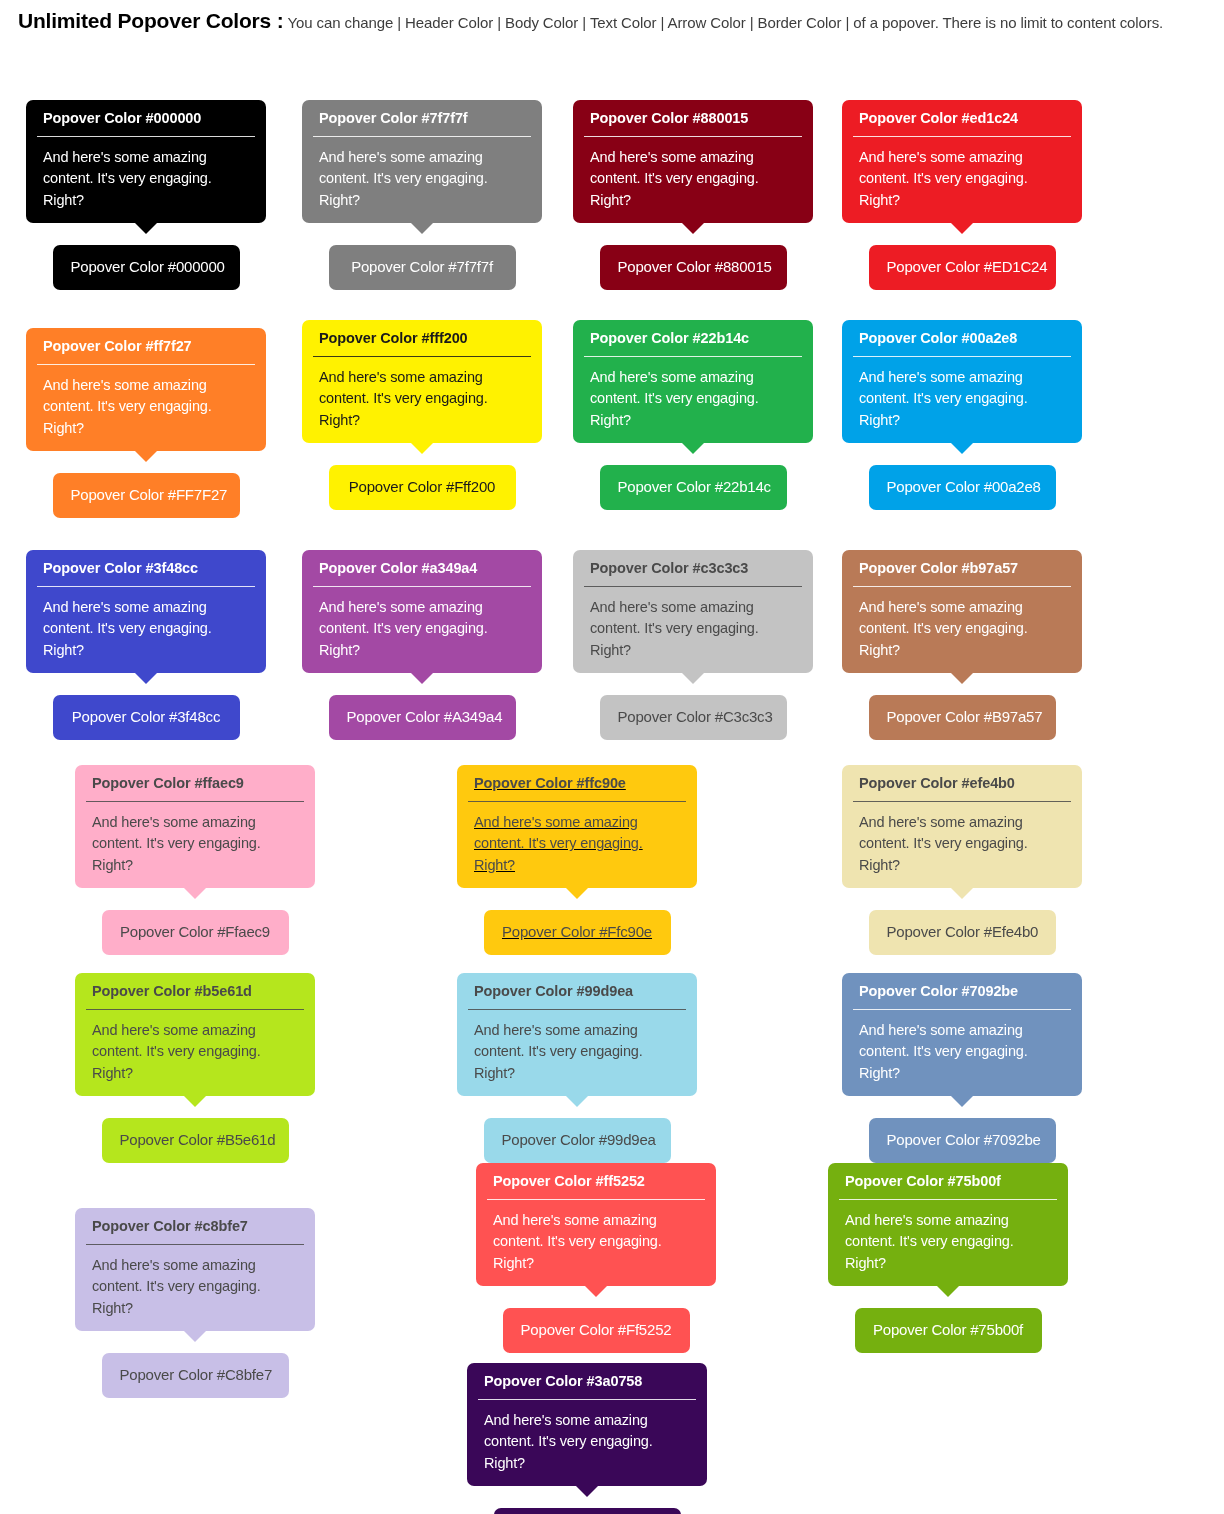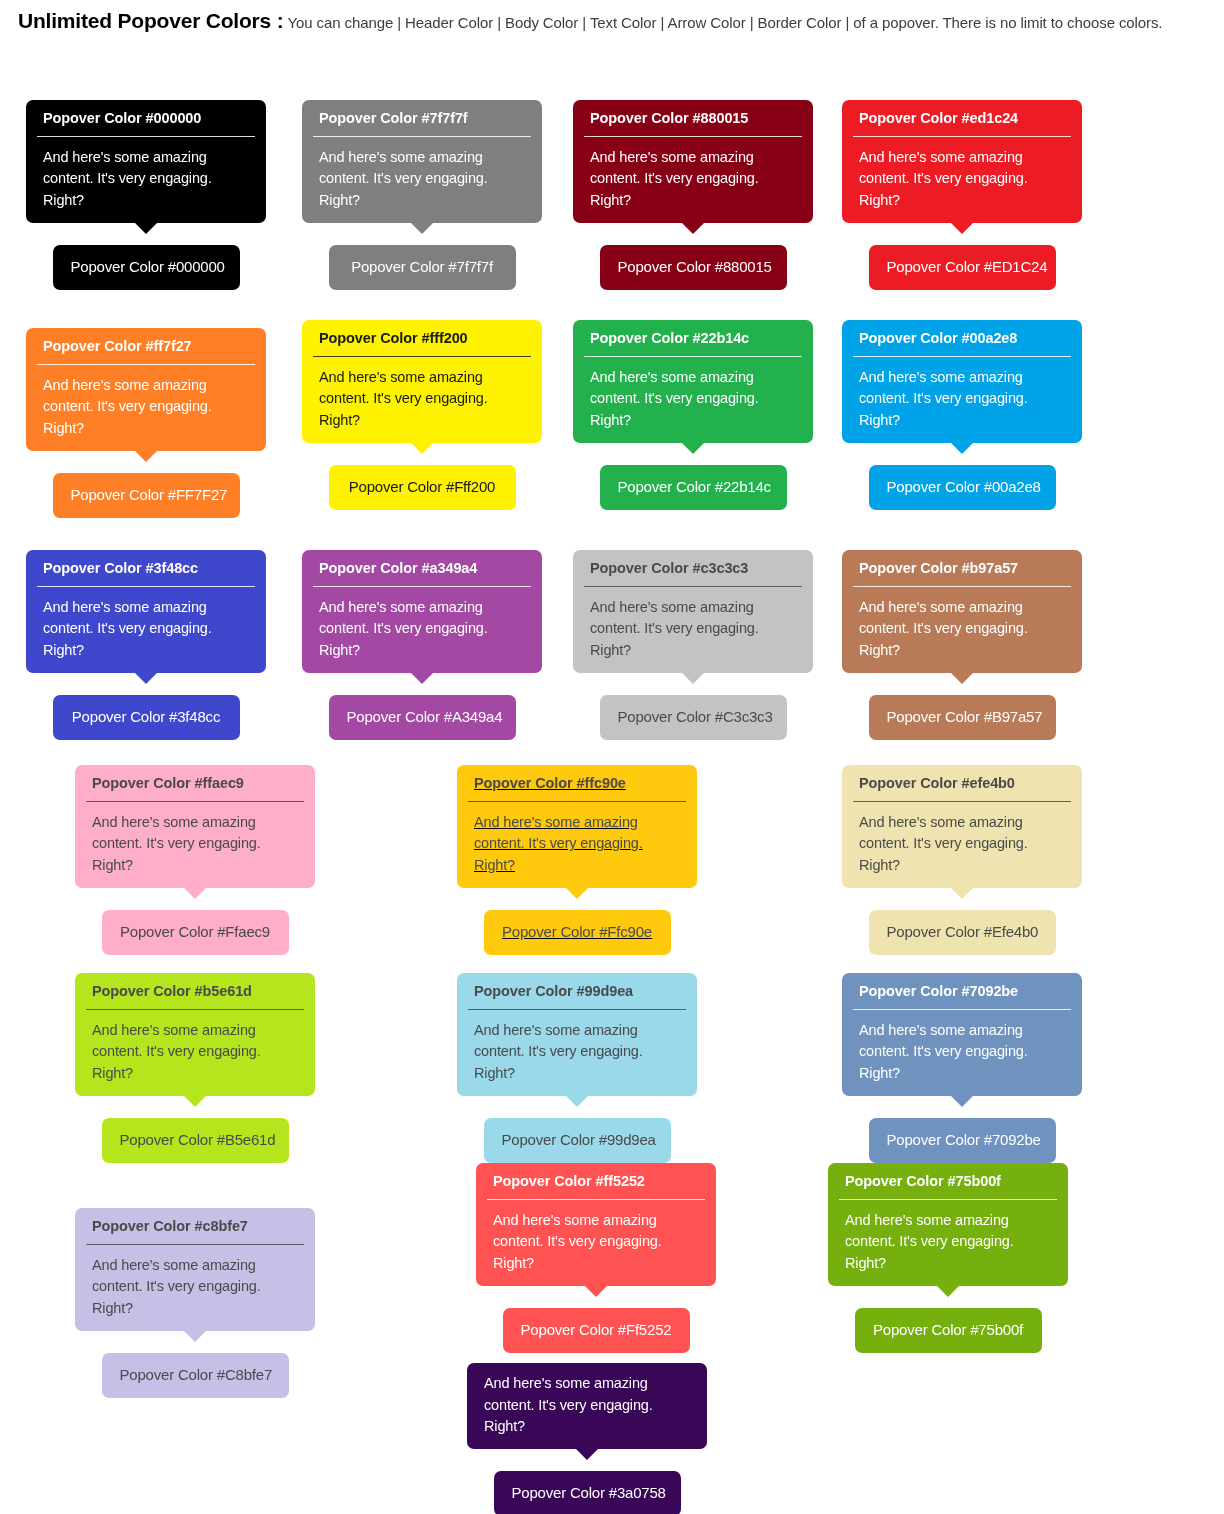--- a/index.html
+++ b/index.html
@@ -113,21 +113,21 @@
     letter-spacing: -0.2px;
     white-space: nowrap;
     text-align: center;
     line-height: 1.1;
   }
 </style>
 </head>
 <body>
 
 <div id="page-header">
-  <span class="title">Unlimited Popover Colors :</span><span class="subtitle">You can change | Header Color | Body Color | Text Color | Arrow Color | Border Color | of a popover. There is no limit to choose colors.</span>
+  <span class="title">Unlimited Popover Colors :</span><span class="subtitle">You can change | Header Color | Body Color | Text Color | Arrow Color | Border Color | of a popover. There is no limit to content colors.</span>
 </div>
 
 <div id="popover-grid">
     <div class="popover-row" style="top: 68px;">
       <div class="popover-cell" style="left: 26px; width: 240px;">
         <div class="popover" style="background: rgb(0, 0, 0); width: 240px;">
           <div class="popover-header" style="color: rgb(255, 255, 255);">Popover Color #000000</div>
           <div class="popover-body" style="color: rgb(255, 255, 255);">And here's some amazing content. It's very engaging. Right?</div>
           <div class="popover-arrow" style="border-top-color: rgb(0, 0, 0);"></div>
         </div>
@@ -300,19 +300,20 @@
           <div class="popover-header" style="color: rgb(255, 255, 255);">Popover Color #75b00f</div>
           <div class="popover-body" style="color: rgb(255, 255, 255);">And here's some amazing content. It's very engaging. Right?</div>
           <div class="popover-arrow" style="border-top-color: rgb(117, 176, 15);"></div>
         </div>
         <button class="popover-trigger" style="background: rgb(117, 176, 15); color: rgb(255, 255, 255); width: 187px;">Popover Color #75b00f</button>
       </div>
     </div>
     <div class="popover-row" style="top: 1331px;">
       <div class="popover-cell" style="left: 467px; width: 240px;">
         <div class="popover" style="background: rgb(58, 7, 88); width: 240px;">
+          <div class="popover-header" style="color: rgb(255, 255, 255);">Popover Color #3a0758</div>
           <div class="popover-body" style="color: rgb(255, 255, 255);">And here's some amazing content. It's very engaging. Right?</div>
           <div class="popover-arrow" style="border-top-color: rgb(58, 7, 88);"></div>
         </div>
         <button class="popover-trigger" style="background: rgb(58, 7, 88); color: rgb(255, 255, 255); width: 187px;">Popover Color #3a0758</button>
       </div>
     </div>
   </div>
 
 </body></html>

